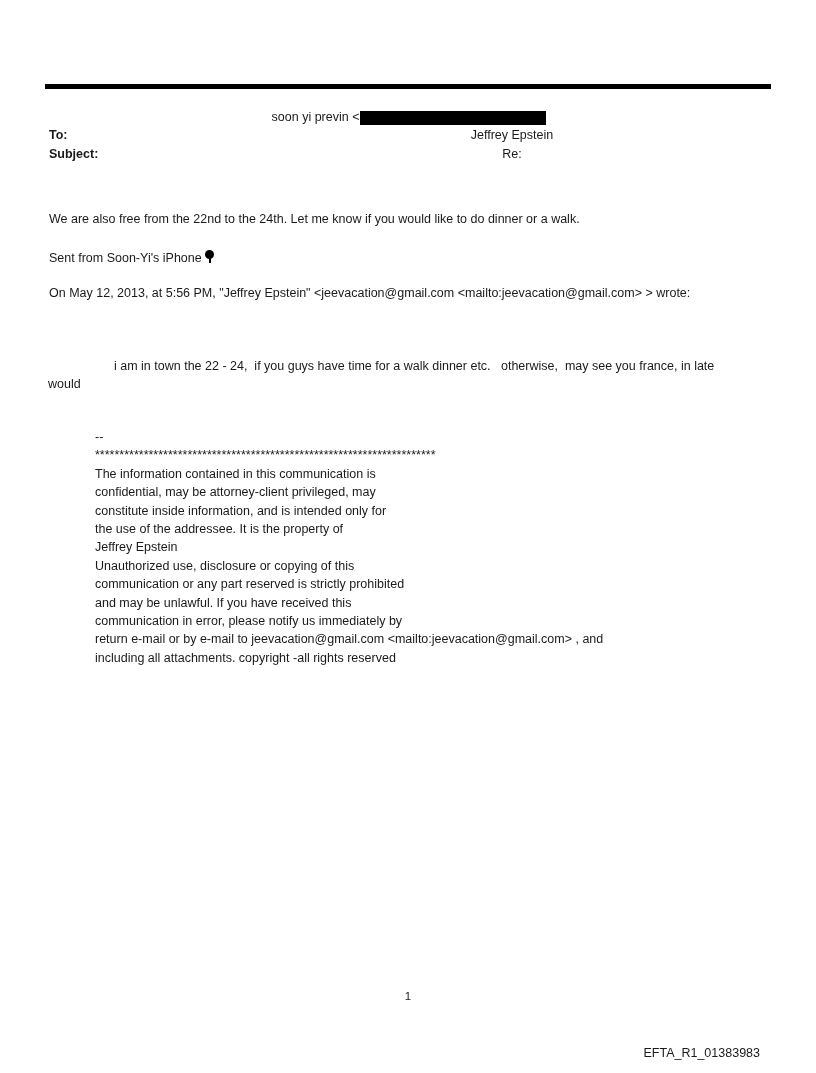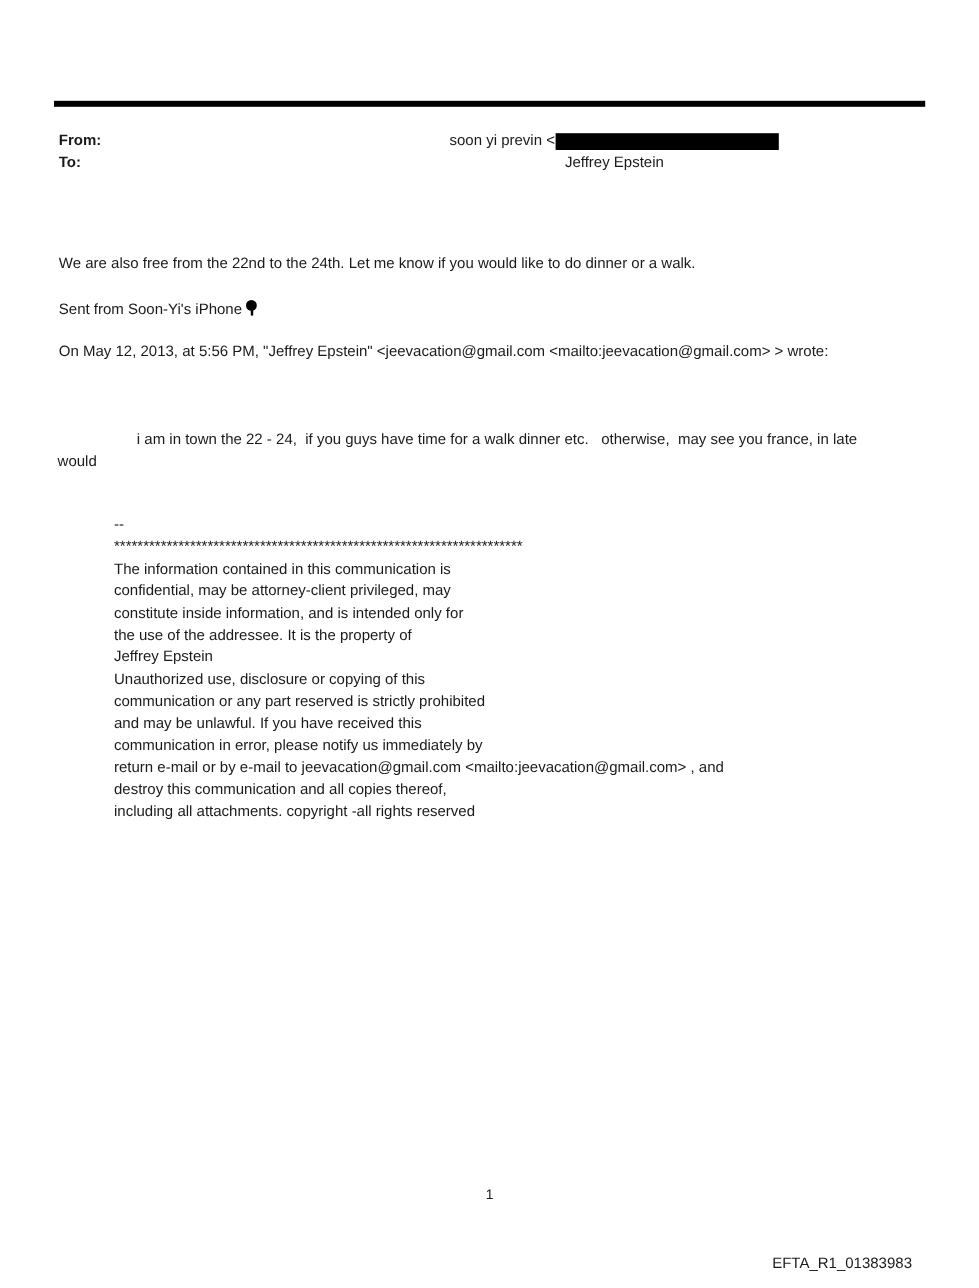--- a/index.html
+++ b/index.html
@@ -99,26 +99,29 @@
 </style>
 </head>
 <body>
 
 <div>
 
   <div class="top-rule"></div>
 
   <div class="header-block">
     <div class="hdr-row">
-      <span class="hdr-label">From:</span>
       <span class="hdr-value pre"><span>soon yi previn &lt;</span><span class="redaction-bar"></span></span>
     </div>
     <div class="hdr-row">
       <span class="hdr-label">To:</span>
       <span class="hdr-value pre">Jeffrey Epstein</span>
+    </div>
+    <div class="hdr-row">
+      <span class="hdr-label">Subject:</span>
+      <span class="hdr-value pre">Re:</span>
     </div>
   </div>
 
   <div class="msg-line pre">We are also free from the 22nd to the 24th. Let me know if you would like to do dinner or a walk.</div>
 
   <div class="sig-line"><span class="pre">Sent from Soon-Yi's iPhone</span><span class="apple-glyph"></span></div>
 
   <div class="quote-head pre">On May 12, 2013, at 5:56 PM, "Jeffrey Epstein" &lt;jeevacation@gmail.com &lt;mailto:jeevacation@gmail.com&gt; &gt; wrote:</div>
 
   <div class="reply-block">
@@ -132,21 +135,20 @@
     <div class="pre">The information contained in this communication is</div>
     <div class="pre">confidential, may be attorney-client privileged, may</div>
     <div class="pre">constitute inside information, and is intended only for</div>
     <div class="pre">the use of the addressee. It is the property of</div>
     <div class="pre">Jeffrey Epstein</div>
     <div class="pre">Unauthorized use, disclosure or copying of this</div>
     <div class="pre">communication or any part reserved is strictly prohibited</div>
     <div class="pre">and may be unlawful. If you have received this</div>
     <div class="pre">communication in error, please notify us immediately by</div>
     <div class="pre">return e-mail or by e-mail to jeevacation@gmail.com &lt;mailto:jeevacation@gmail.com&gt; , and</div>
-    <div class="pre">destroy this communication and all copies thereof,</div>
     <div class="pre">including all attachments. copyright -all rights reserved</div>
   </div>
 
   <div class="page-number">1</div>
 
   <div class="bates">EFTA_R1_01383983</div>
 
 </div>
 
 </body></html>

